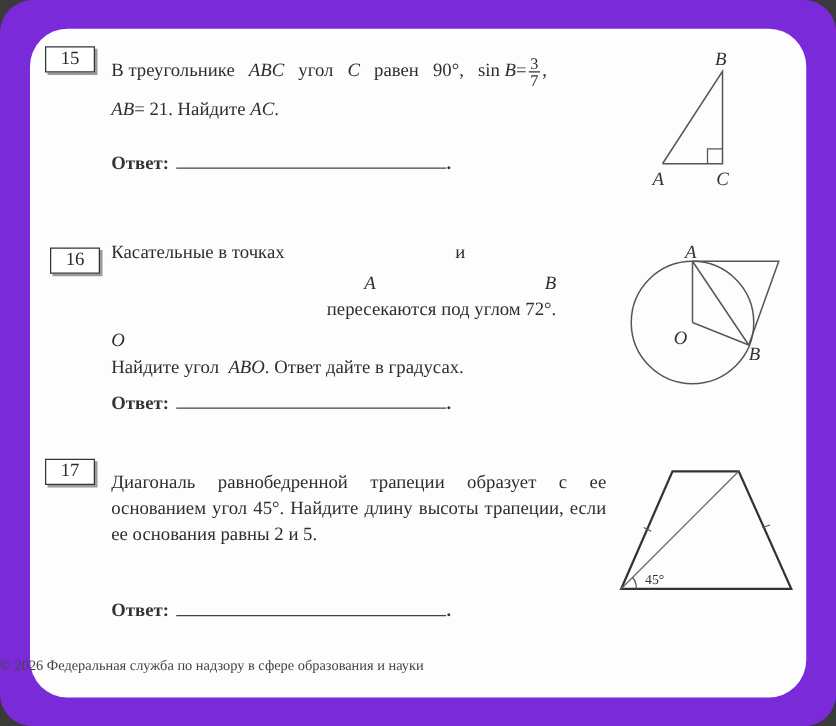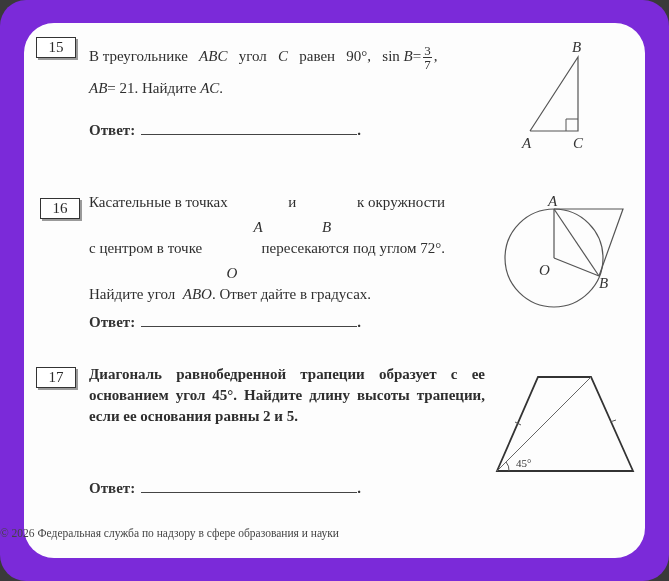--- a/index.html
+++ b/index.html
@@ -51,24 +51,22 @@
   <text x="53" y="108">C</text>
 </svg>
 
 <div class="num" style="left:40px;top:198px;">16</div>
 <div class="txt" style="left:89px;top:192px;width:356px;">
   <div style="display:flex;justify-content:space-between;">
     <span>Касательные в точках</span>
     <i>A</i>
     <span>и</span>
     <i>B</i>
-    <span>к окружности</span>
   </div>
   <div style="display:flex;justify-content:space-between;">
-    <span>с центром в точке</span>
     <i>O</i>
     <span>пересекаются под углом 72°.</span>
   </div>
   <div>
     <span>Найдите угол</span>&nbsp;
     <i>ABO</i><span>. Ответ дайте в градусах.</span>
   </div>
 </div>
 <div class="ans" style="left:89px;top:312px;">
   <span>Ответ:</span><span class="line"></span><span>.</span>
@@ -78,21 +76,21 @@
   <polyline points="54,17 123,17 99,84" fill="none" stroke="#555" stroke-width="1.2"></polyline>
   <line x1="54" y1="17" x2="54" y2="66" stroke="#555" stroke-width="1.2"></line>
   <line x1="54" y1="66" x2="99" y2="84" stroke="#555" stroke-width="1.2"></line>
   <line x1="54" y1="17" x2="99" y2="84" stroke="#555" stroke-width="1.2"></line>
   <text x="48" y="14">A</text>
   <text x="39" y="83">O</text>
   <text x="99" y="96">B</text>
 </svg>
 
 <div class="num" style="left:36px;top:367px;">17</div>
-<div class="txt" style="left:89px;top:364px;width:396px;font-weight:bold;">Диагональ равнобедренной трапеции образует с ее основанием угол 45°. Найдите длину высоты трапеции, если ее основания равны 2 и 5.</div>
+<div class="txt" style="left:89px;top:376px;width:396px;">Диагональ равнобедренной трапеции образует с ее основанием угол 45°. Найдите длину высоты трапеции, если ее основания равны 2 и 5.</div>
 <div class="ans" style="left:89px;top:478px;">
   <span>Ответ:</span><span class="line"></span><span>.</span>
 </div>
 <svg style="left:490px;top:370px;" width="150" height="110">
   <polygon points="7,101 48,7 101,7 143,101" fill="none" stroke="#333" stroke-width="1.8"></polygon>
   <line x1="7" y1="101" x2="101" y2="7" stroke="#666" stroke-width="1"></line>
   <line x1="25" y1="52" x2="31" y2="55" stroke="#555" stroke-width="1"></line>
   <line x1="120" y1="52" x2="126" y2="50" stroke="#555" stroke-width="1"></line>
   <path d="M 19 101 A 12 12 0 0 0 16 92" fill="none" stroke="#555" stroke-width="1"></path>
   <text x="26" y="97" style="font-style:normal;font-size:11px;">45°</text>

